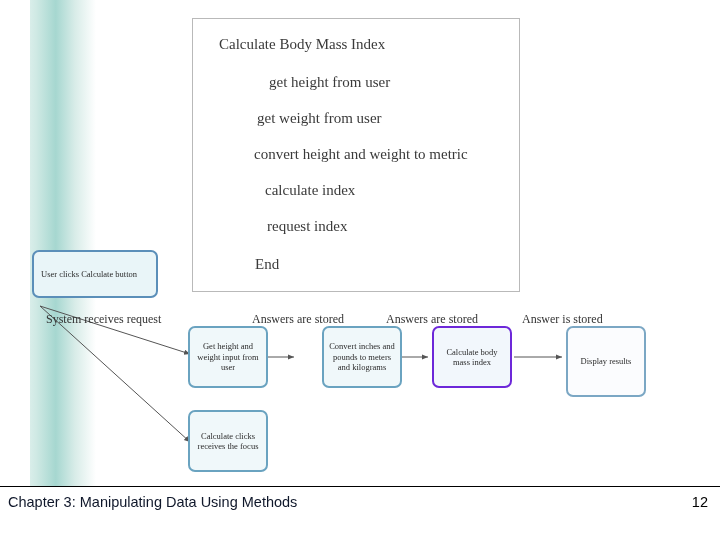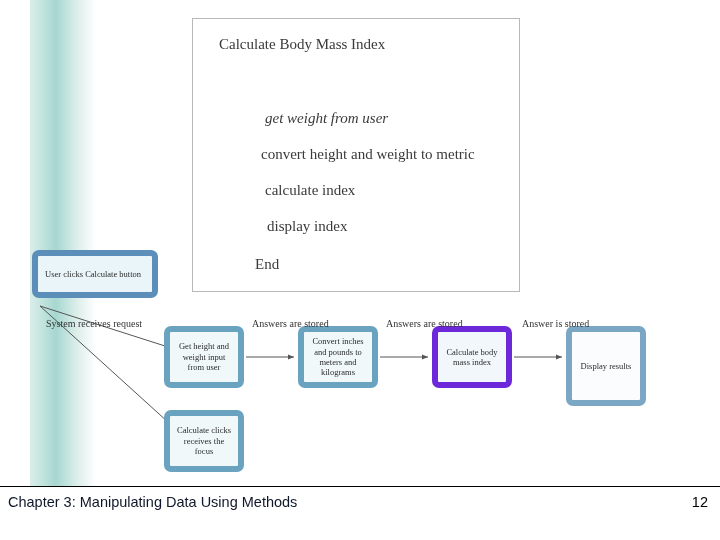--- a/index.html
+++ b/index.html
@@ -46,82 +46,82 @@
   }
   .pc-line {
     position: absolute;
     font-family: "Liberation Serif", serif;
     font-size: 15px;
     color: #3a3a3a;
     white-space: nowrap;
   }
   .pc-title { left: 26px; top: 17px; }
   .pc-i1 { left: 76px; top: 55px; }
-  .pc-i2 { left: 72px; top: 91px; font-style: italic; }
-  .pc-i3 { left: 68px; top: 127px; }
+  .pc-i2 { left: 64px; top: 91px; }
+  .pc-i3 { left: 61px; top: 127px; }
   .pc-i4 { left: 72px; top: 163px; }
   .pc-i5 { left: 74px; top: 199px; }
   .pc-end { left: 18px; top: 237px; margin-left: 44px; }
 
   
   #flow-area {
     position: absolute;
     left: 30px;
     top: 250px;
     width: 656px;
     height: 236px;
   }
 
   .flow-box {
     position: absolute;
     box-sizing: border-box;
-    border: 6px solid #6d28d9;
+    border: 2px solid #6d28d9;
     border-radius: 7px;
     background: #f2f7fc;
     font-family: "Liberation Serif", serif;
     font-size: 8.5px;
     color: #2b2b2b;
     line-height: 1.22;
     display: flex;
     align-items: center;
     justify-content: center;
     text-align: center;
     padding: 3px 4px;
   }
   .flow-box.tealish {
     background: #f0f8fa;
     border-color: #6aa3c0;
+    margin-left: 24px;
   }
   .flow-box.leftbox {
     background: #e9f5f8;
     border-color: #5b8fb9;
     text-align: left;
     justify-content: flex-start;
     padding-left: 7px;
   }
   .flow-box.plain {
     background: #fbfcfe;
     border-color: #7ba7c4;
   }
 
   
   #box-user-clicks   { left: 2px;   top: 0px;   width: 126px; height: 48px; }
   #box-get-height    { left: 134px; top: 76px;  width: 80px;  height: 62px; }
   #box-convert       { left: 268px; top: 76px;  width: 80px;  height: 62px; }
   #box-calc-index    { left: 402px; top: 76px;  width: 80px;  height: 62px; }
-  #box-display       { left: 536px; top: 76px;  width: 80px;  height: 80px; }
+  #box-display       { left: 536px; top: 76px;  width: 80px;  height: 71px; }
   #box-calc-focus    { left: 134px; top: 160px; width: 80px;  height: 62px; }
 
   .flow-label {
     position: absolute;
     font-family: "Liberation Serif", serif;
-    font-size: 10px;
+    font-size: 12px;
     color: #333333;
     white-space: nowrap;
-    margin-top: 6px;
   }
   #label-system-receives { left: 16px;  top: 62px; }
   #label-answers-1       { left: 222px; top: 62px; }
   #label-answers-2       { left: 356px; top: 62px; }
   #label-answer-stored   { left: 492px; top: 62px; }
 
   #flow-svg {
     position: absolute;
     left: 0;
     top: 0;
@@ -160,24 +160,25 @@
 </style>
 </head>
 <body>
 
 <div id="left-band">
   <div id="left-band-inner"></div>
 </div>
 
 <div id="pseudocode-panel">
   <div class="pc-line pc-title">Calculate Body Mass Index</div>
+  <div class="pc-line pc-i1">get height from user</div>
   <div class="pc-line pc-i2">get weight from user</div>
   <div class="pc-line pc-i3">convert height and weight to metric</div>
   <div class="pc-line pc-i4">calculate index</div>
-  <div class="pc-line pc-i5">display index</div>
+  <div class="pc-line pc-i5">request index</div>
   <div class="pc-line pc-end">End</div>
 </div>
 
 <div id="flow-area">
 
   <svg id="flow-svg" viewBox="0 0 656 236">
     <defs>
       <marker id="arrow" markerWidth="7" markerHeight="7" refX="6" refY="2.6" orient="auto">
         <path d="M0,0 L6,2.6 L0,5.2 z" fill="#555555"></path>
       </marker>

